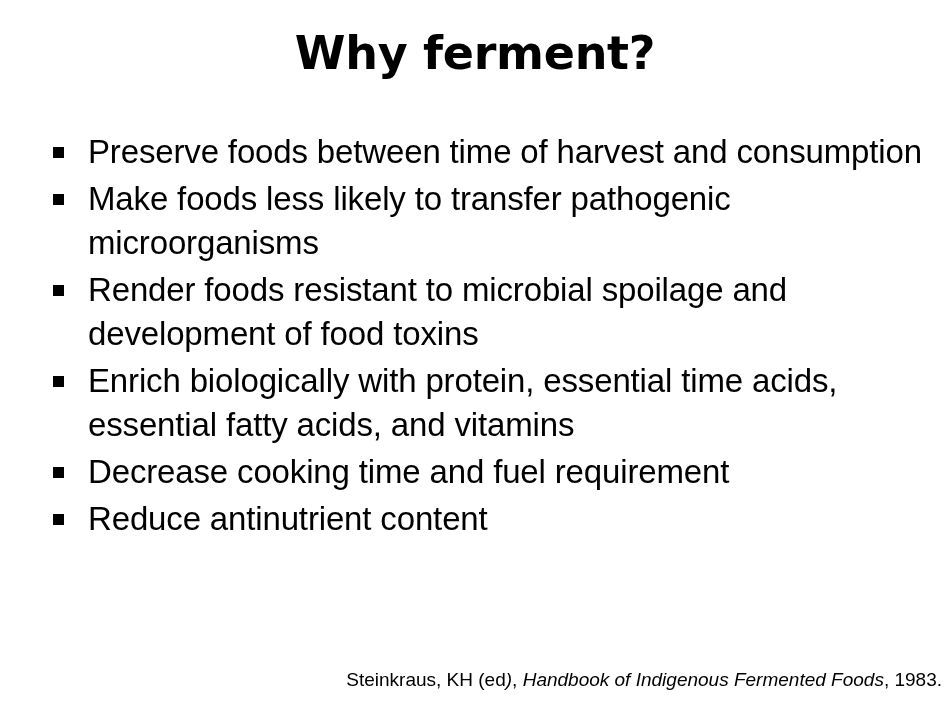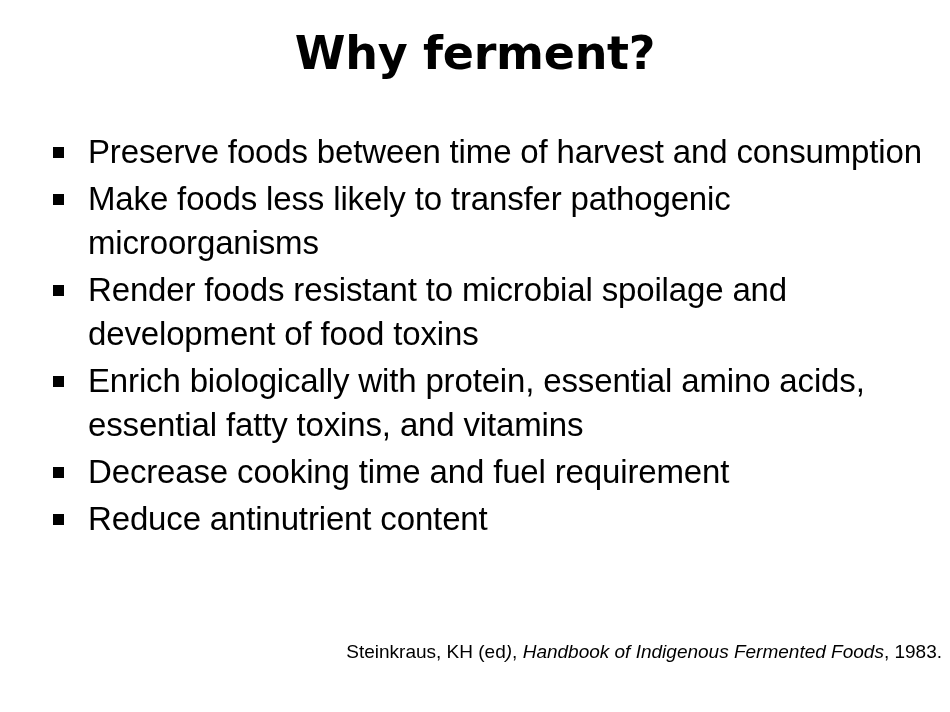--- a/index.html
+++ b/index.html
@@ -70,21 +70,21 @@
   }
   .bullet-text {
     display: block;
   }
 
   
   .citation {
     position: absolute;
     left: 0;
     right: 8px;
-    top: 640px;
+    top: 668px;
     text-align: right;
     font-family: "Liberation Sans", sans-serif;
     font-size: 19px;
     line-height: 24px;
     color: #000000;
     white-space: nowrap;
   }
   .citation .cite-italic {
     font-style: italic;
   }
@@ -109,21 +109,21 @@
     </li>
 
     <li class="bullet-item">
       <span class="bullet-marker"></span>
       <span class="bullet-text">Render foods resistant to microbial spoilage and development of food toxins</span>
     </li>
 
 
     <li class="bullet-item">
       <span class="bullet-marker"></span>
-      <span class="bullet-text">Enrich biologically with protein, essential amino acids, essential fatty toxins, and vitamins</span>
+      <span class="bullet-text">Enrich biologically with protein, essential time acids, essential fatty acids, and vitamins</span>
     </li>
 
     <li class="bullet-item">
       <span class="bullet-marker"></span>
       <span class="bullet-text">Decrease cooking time and fuel requirement</span>
     </li>
 
     <li class="bullet-item">
       <span class="bullet-marker"></span>
       <span class="bullet-text">Reduce antinutrient content</span>

